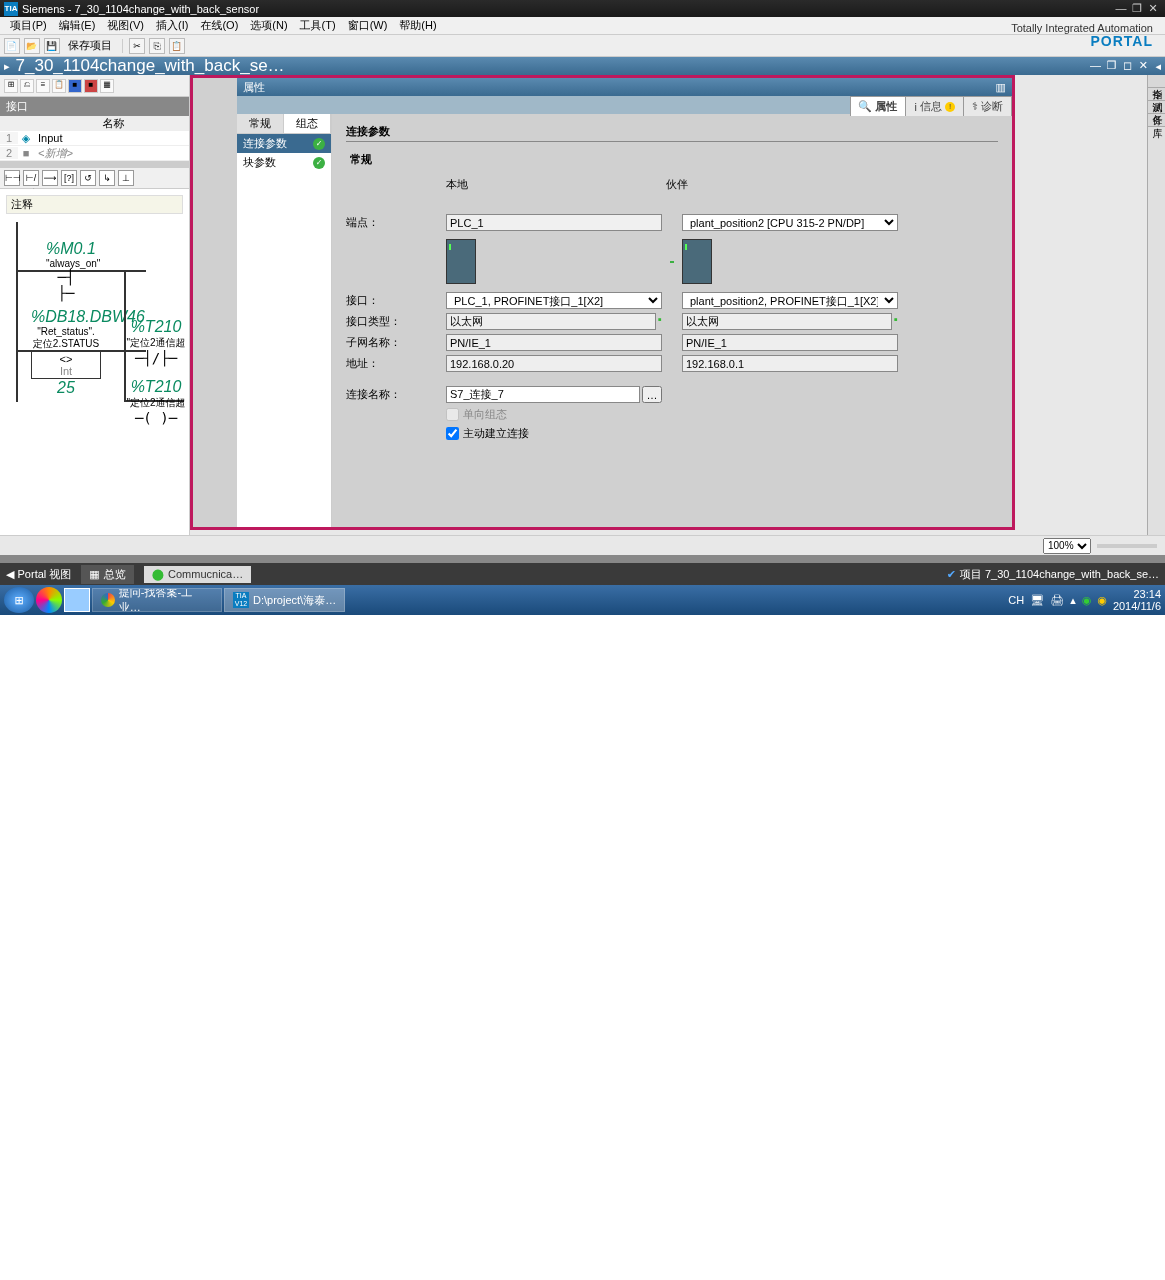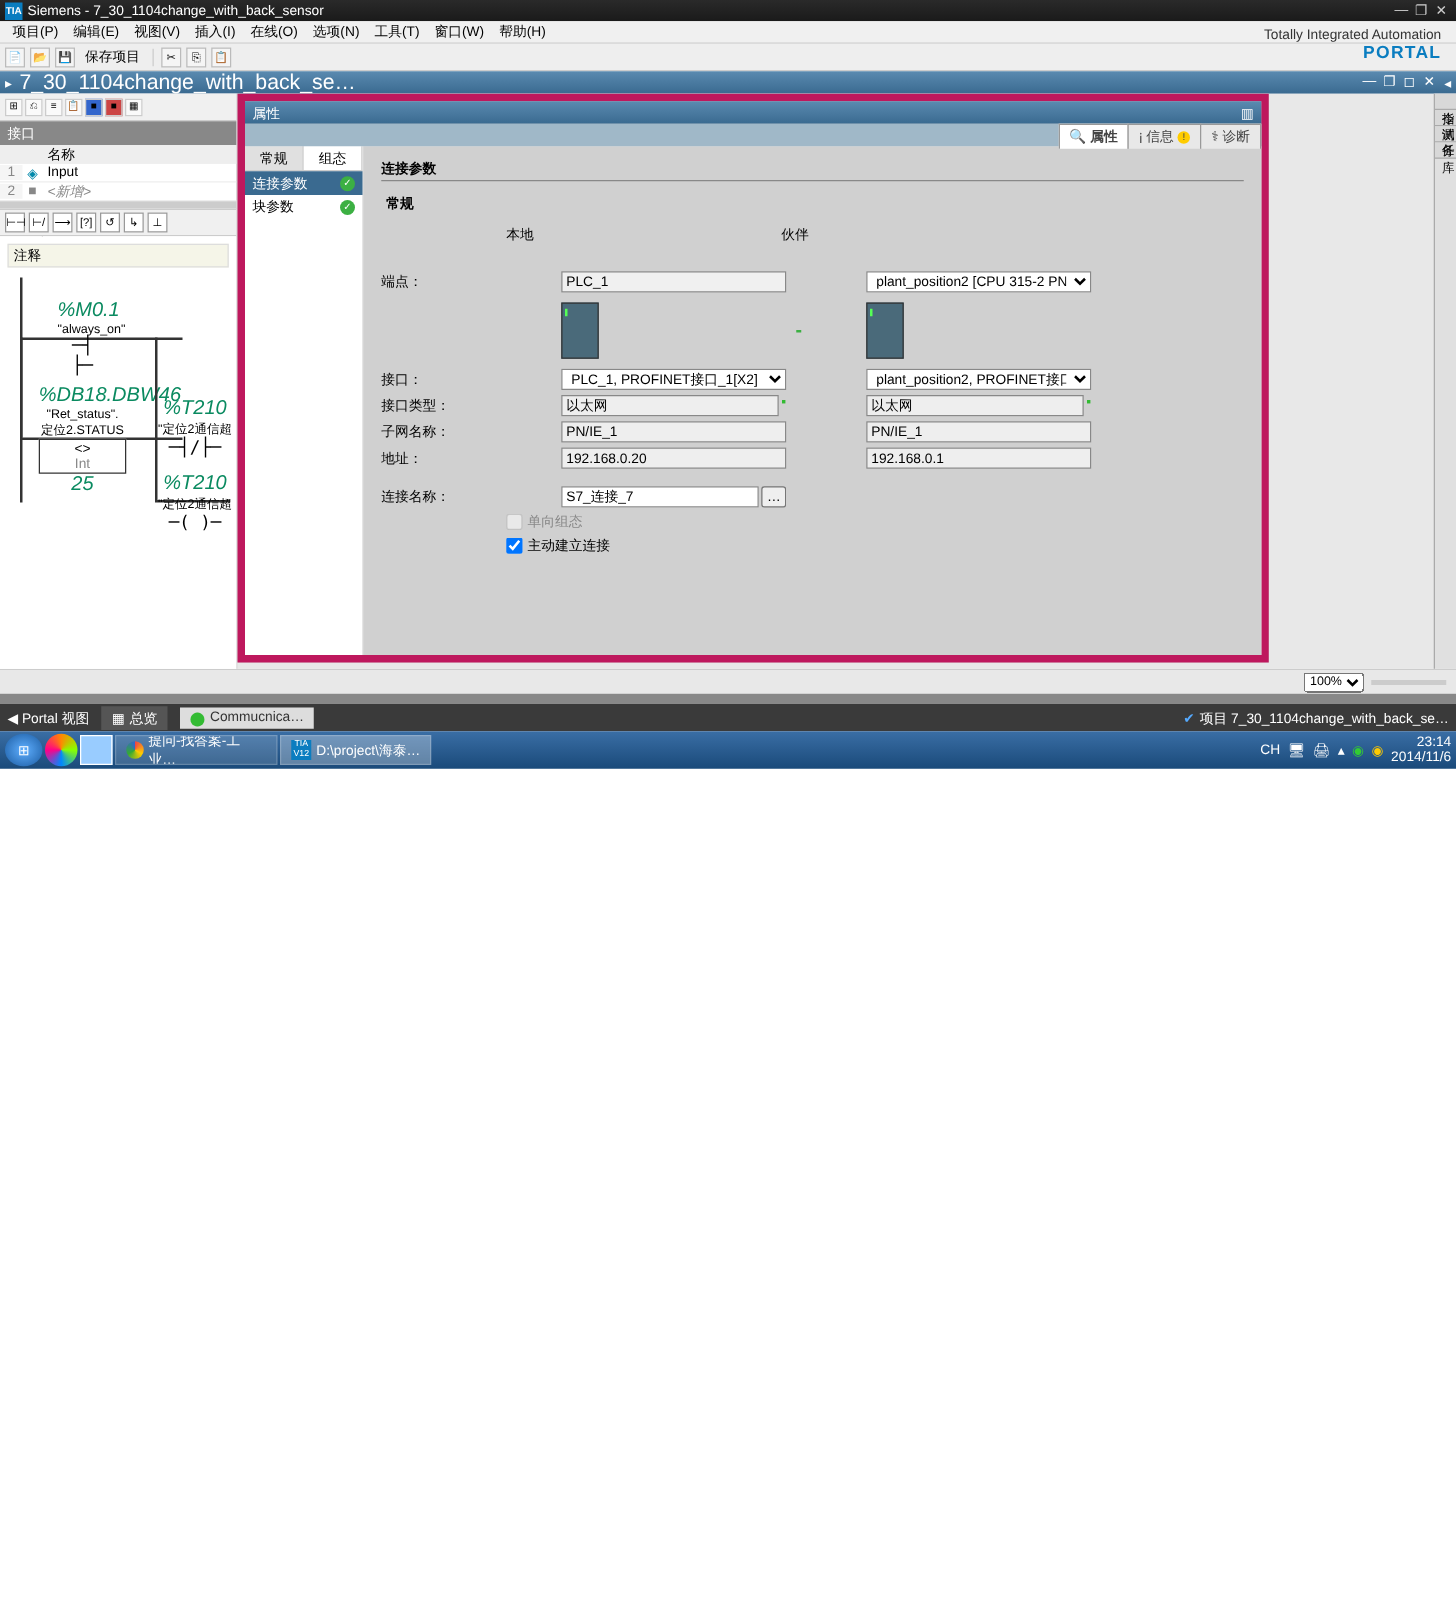--- a/index.html
+++ b/index.html
@@ -33,21 +33,21 @@
 .ladder-area { flex: 1; background: #fff; padding: 6px; overflow: hidden; font-size: 10px; }
 .comment-bar { background: #f5f5e8; border: 1px solid #ddd; padding: 1px 4px; margin-bottom: 8px; }
 .rung { position: relative; height: 180px; }
 .rail { position: absolute; left: 10px; top: 0; bottom: 0; width: 2px; background: #333; }
 .hline { position: absolute; height: 2px; background: #333; }
 .vline { position: absolute; width: 2px; background: #333; }
 .contact { position: absolute; width: 40px; text-align: center; }
 .contact .sym { font-family: monospace; font-size: 14px; }
 .contact .tag { color: #0a8a60; font-size: 16px; font-style: italic; }
 .contact .name { font-size: 10px; }
-.prop-panel { position: absolute; left: 190px; right: 150px; top: 0; bottom: 5px; background: #d0d0d0; border: 6px solid #be185d; display: flex; flex-direction: column; }
+.prop-panel { position: absolute; left: 190px; right: 150px; top: 0; bottom: 5px; background: #d0d0d0; border: 3px solid #be185d; display: flex; flex-direction: column; padding-left: 44px; }
 .prop-panel-hdr { background: linear-gradient(#5a8ab0, #3a6a90); color: #fff; height: 18px; display: flex; align-items: center; padding: 0 6px; }
 .prop-panel-hdr .t { flex: 1; }
 .prop-subhdr { background: #a0b8c8; height: 18px; display: flex; align-items: center; padding: 0 6px; color: #444; }
 .prop-subhdr .t { flex: 1; font-size: 11px; }
 .prop-tabbar { height: 20px; display: flex; align-items: flex-end; position: absolute; right: 0; top: 0; }
 .prop-tab { padding: 2px 8px; background: #e8e8e8; border: 1px solid #999; border-bottom: none; margin-left: -1px; font-size: 11px; cursor: pointer; display: flex; align-items: center; gap: 3px; }
 .prop-tab.active { background: #fff; font-weight: bold; }
 .prop-body { flex: 1; display: flex; background: #fff; }
 .prop-nav { width: 95px; background: #fff; border-right: 1px solid #ccc; }
 .prop-nav-tabs { display: flex; height: 20px; border-bottom: 1px solid #ccc; }
@@ -59,21 +59,21 @@
 .check-ico { width: 12px; height: 12px; border-radius: 50%; background: #3cb043; color: #fff; font-size: 8px; text-align: center; line-height: 12px; margin-left: auto; }
 .prop-content { flex: 1; background: #d0d0d0; padding: 10px 14px; overflow: auto; }
 .prop-section-title { font-weight: bold; border-bottom: 1px solid #888; padding-bottom: 2px; margin-bottom: 10px; }
 .prop-sub-title { font-weight: bold; margin-bottom: 10px; padding-left: 4px; }
 .cols-hdr { display: flex; margin-bottom: 22px; }
 .cols-hdr .lbl { width: 100px; }
 .cols-hdr .c { width: 200px; font-size: 11px; }
 .cols-hdr .gap { width: 20px; }
 .form-row { display: flex; align-items: center; margin-bottom: 4px; }
 .form-row .lbl { width: 100px; font-size: 11px; }
-.form-row .fld { width: 180px; margin-left: 44px; }
+.form-row .fld { width: 216px; }
 .form-row .gap { width: 20px; }
 .form-row input, .form-row select { width: 100%; height: 17px; border: 1px solid #888; background: #fff; font-size: 11px; padding: 0 3px; }
 .form-row input[readonly] { background: #f0f0f0; }
 .form-row.ro input { background: #eee; }
 .device-img { width: 30px; height: 45px; background: #4a6a7a; border: 1px solid #333; margin: 4px 0; position: relative; }
 .device-img::before { content: ""; position: absolute; left: 2px; top: 4px; width: 2px; height: 6px; background: #5f5; }
 .conn-line { height: 2px; background: #3cb043; width: 80px; display: inline-block; vertical-align: middle; margin: 0 8px; }
 .chk-row { display: flex; align-items: center; margin: 4px 0 0 100px; gap: 4px; font-size: 11px; }
 .chk-row input { width: 13px; height: 13px; }
 .chk-row.dis { color: #888; }
@@ -149,21 +149,21 @@
       <div class="tb">⊞</div>
       <div class="tb">⎌</div>
       <div class="tb">≡</div>
       <div class="tb">📋</div>
       <div class="tb" style="background:#36c;">■</div>
       <div class="tb" style="background:#c44;">■</div>
       <div class="tb">▦</div>
     </div>
     <div class="interface-hdr">接口</div>
     <div class="iface-grid">
-      <div class="iface-row" style="background:#eee;">
+      <div class="iface-row" style="background:#eee;text-align:center;">
         <div class="num"></div>
           <div class="ico"></div>
         <div class="txt">名称</div>
       </div>
       <div class="iface-row">
         <div class="num">1</div>
         <div class="ico" style="color:#08a;">◈</div>
         <div class="txt" style="color:#000;">Input</div>
       </div>
       <div class="iface-row">

